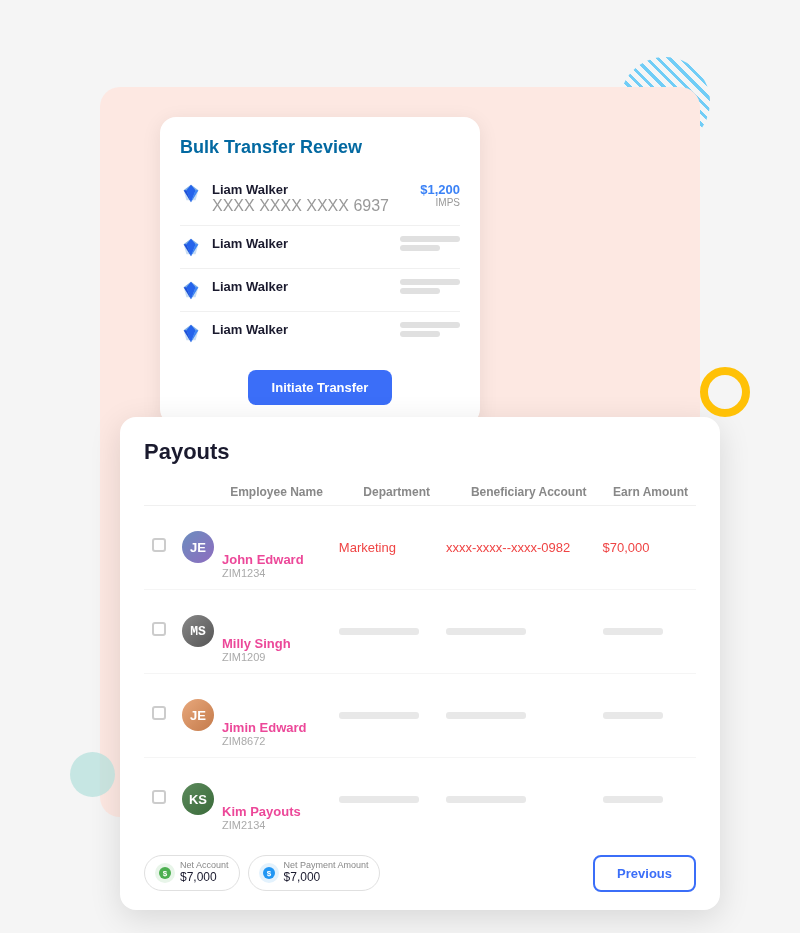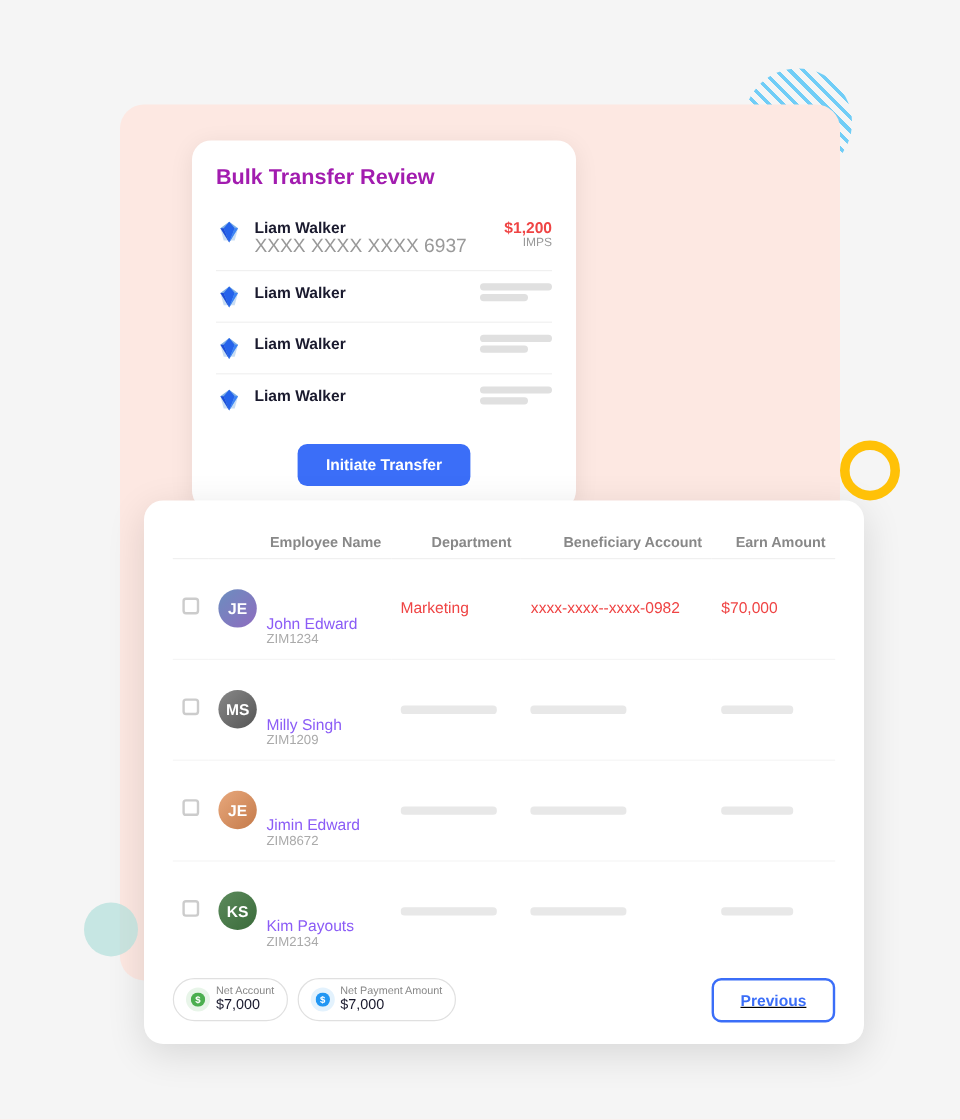--- a/index.html
+++ b/index.html
@@ -82,21 +82,21 @@
       background: #fff;
       border-radius: 16px;
       padding: 20px;
       box-shadow: 0 4px 20px rgba(0,0,0,0.08);
       z-index: 3;
     }
 
     .bulk-transfer-title {
       font-size: 18px;
       font-weight: 700;
-      color: #a21caf;
+      color: #0369a1;
       margin-bottom: 14px;
     }
 
     .transfer-row {
       display: flex;
       align-items: flex-start;
       padding: 10px 0;
       border-bottom: 1px solid #f0f0f0;
     }
     .transfer-row:last-of-type {
@@ -122,21 +122,21 @@
       font-size: 16px;
       color: #999;
     }
 
     .transfer-amount {
       text-align: right;
     }
     .transfer-amount-val {
       font-size: 13px;
       font-weight: 600;
-      color: #ef4444;
+      color: #3b82f6;
     }
     .transfer-amount-type {
       font-size: 10px;
       color: #999;
     }
 
     .placeholder-lines {
       display: flex;
       flex-direction: column;
       gap: 3px;
@@ -229,28 +229,28 @@
       flex-shrink: 0;
       display: flex;
       align-items: center;
       justify-content: center;
       font-size: 13px;
       font-weight: 700;
       color: #fff;
     }
 
     .avatar-john { background: linear-gradient(135deg, #6c8ebf, #8e6cbf); }
-    .avatar-milly { background: linear-gradient(135deg, #888, #555); }
+    .avatar-milly { background: linear-gradient(135deg, #888, #555); font-family: Liberation Mono, monospace; }
     .avatar-jimin { background: linear-gradient(135deg, #e8a87c, #c47a4a); }
     .avatar-kim { background: linear-gradient(135deg, #5c8a5c, #3a6b3a); }
 
     .emp-name {
       font-size: 13px;
-      font-weight: 400;
-      color: #8b5cf6;
+      font-weight: 700;
+      color: #ec4899;
       margin-top: 36px;
     }
     .emp-id {
       font-size: 11px;
       color: #aaa;
     }
 
     .cell-text {
       font-size: 13px;
       color: #ef4444;
@@ -310,21 +310,20 @@
     .badge-value {
       font-size: 12px;
       font-weight: 400;
       color: #1a1a2e;
       line-height: 1.2;
     }
 
     .footer-buttons {
       display: flex;
       gap: 10px;
-      text-decoration: underline;
     }
 
     .btn-previous {
       background: #fff;
       border: 2px solid #3b6ef8;
       color: #3b6ef8;
       border-radius: 8px;
       padding: 9px 22px;
       font-size: 13px;
       font-weight: 600;
@@ -429,20 +428,21 @@
       <div class="placeholder-lines">
         <div class="placeholder-line w-long"></div>
         <div class="placeholder-line w-short"></div>
       </div>
     </div>
 
     <button class="initiate-btn">Initiate Transfer</button>
   </div>
 
   <div class="payouts-card">
+    <div class="payouts-title">Payouts</div>
 
     <table class="payouts-table">
       <thead>
         <tr>
           <th style="width:20px;"></th>
           <th>Employee Name</th>
           <th>Department</th>
           <th>Beneficiary Account</th>
           <th>Earn Amount</th>
         </tr>

